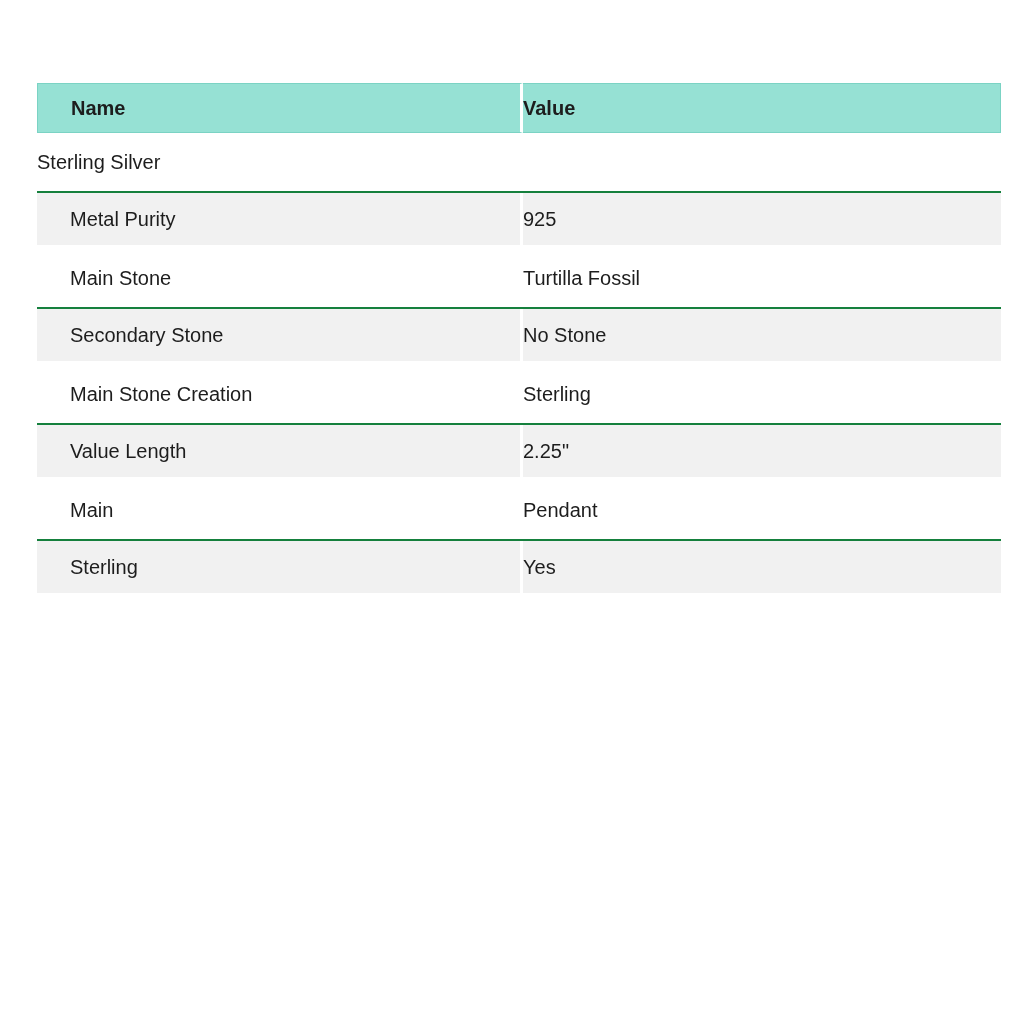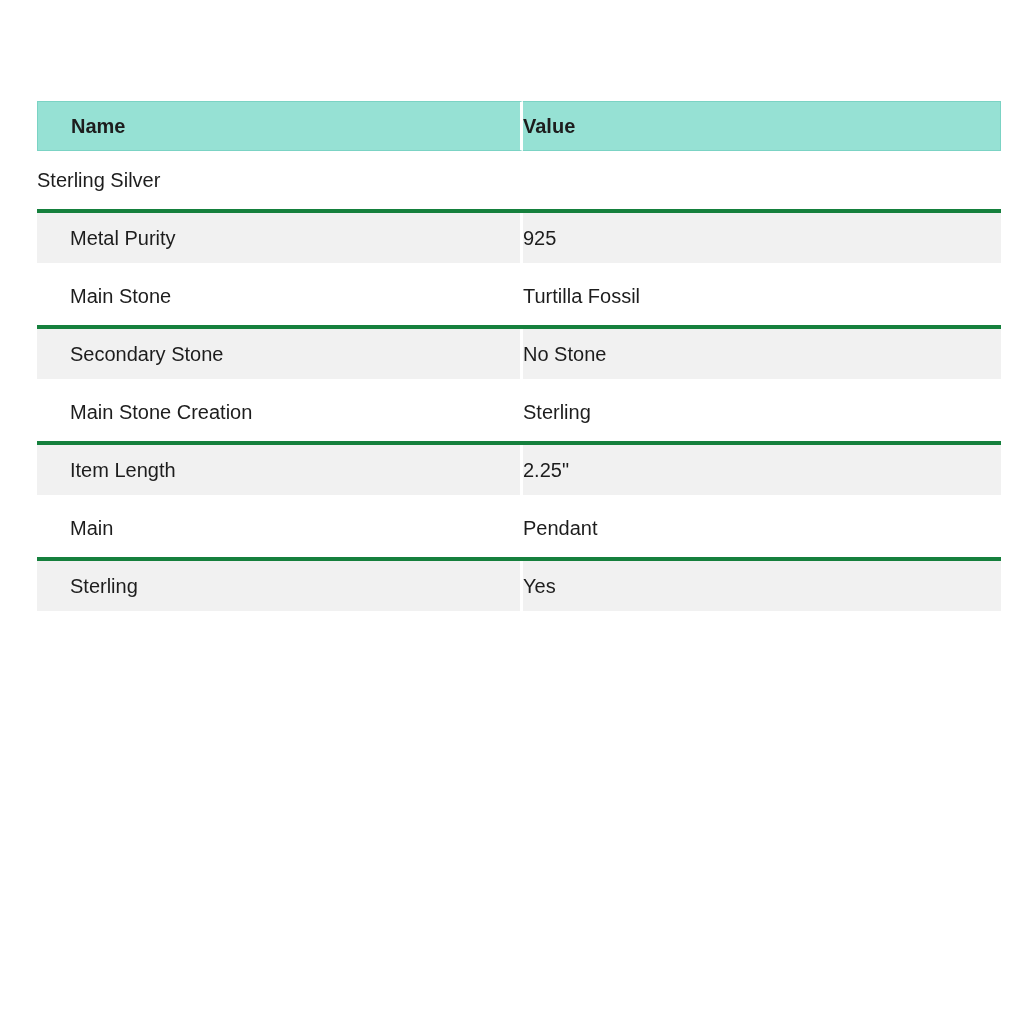--- a/index.html
+++ b/index.html
@@ -14,33 +14,33 @@
   html, body {
     width: 1024px;
     height: 1024px;
     background: #ffffff;
     font-family: "Liberation Sans", "DejaVu Sans", sans-serif;
     color: var(--text);
   }
   .attr-table {
     position: absolute;
     left: 37px;
-    top: 101px;
+    top: 83px;
     width: 964px;
   }
   .row {
     display: flex;
     width: 100%;
     height: 58px;
     align-items: center;
     background: var(--row-bg);
   }
   .row.stripe {
     background: var(--stripe-bg);
-    border-top: 4px solid #15803d;
+    border-top: 2px solid #15803d;
     border-bottom: 4px solid #ffffff;
     background-clip: padding-box;
   }
   .header-row {
     display: flex;
     width: 100%;
     height: 50px;
     align-items: center;
   }
   .header-row .cell {
@@ -95,21 +95,21 @@
     <div class="cell name-col">Secondary Stone</div>
     <div class="cell value-col">No Stone</div>
   </div>
 
   <div class="row">
     <div class="cell name-col">Main Stone Creation</div>
     <div class="cell value-col">Sterling</div>
   </div>
 
   <div class="row stripe">
-    <div class="cell name-col">Item Length</div>
+    <div class="cell name-col">Value Length</div>
     <div class="cell value-col">2.25"</div>
   </div>
 
   <div class="row">
     <div class="cell name-col">Main</div>
     <div class="cell value-col">Pendant</div>
   </div>
 
   <div class="row stripe">
     <div class="cell name-col">Sterling</div>

